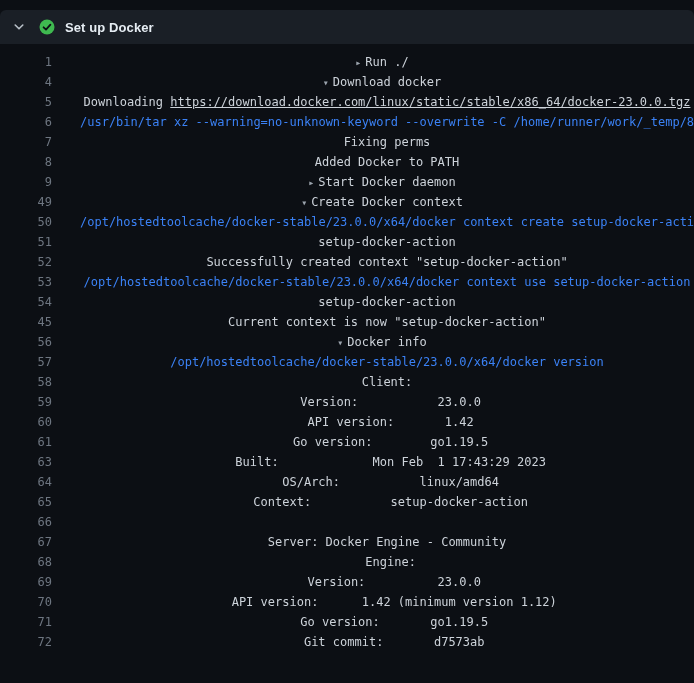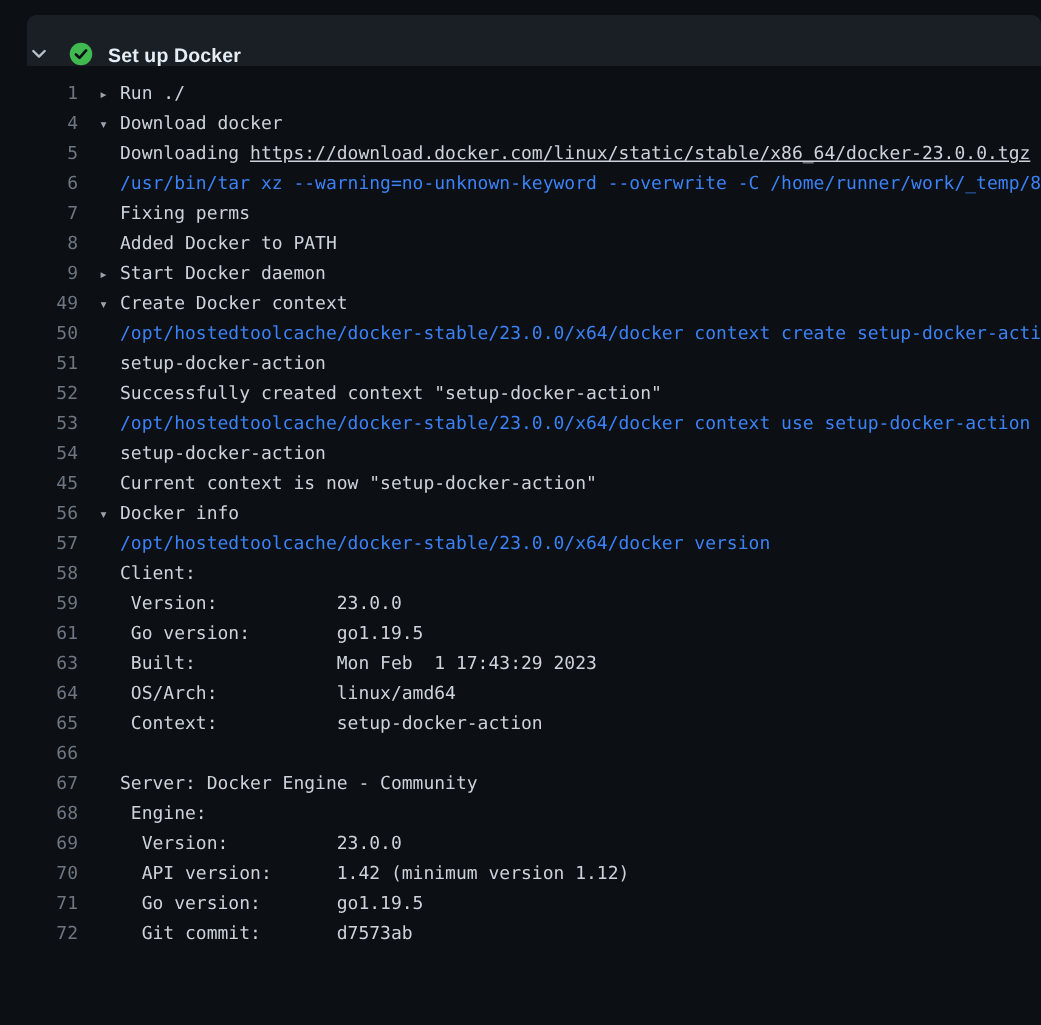--- a/index.html
+++ b/index.html
@@ -14,43 +14,42 @@
   *{box-sizing:border-box;}
   html,body{margin:0;padding:0;}
   body{
     width:694px;height:683px;overflow:hidden;
     background:var(--log-bg);
     font-family:"Liberation Sans","DejaVu Sans",sans-serif;
   }
   .wrap{padding-top:10px;}
   .step-header{
     height:34px;background:var(--header-bg);
-    display:flex;align-items:flex-end;
-    padding:0 0;cursor:pointer;
+    display:flex;align-items:center;
+    padding:0 11px;cursor:pointer;
     border-radius:6px 6px 0 0;
-    margin-left:18px;
   }
   .chev{display:flex;align-items:center;justify-content:center;width:16px;height:16px;flex:none;}
   .status{display:flex;align-items:center;justify-content:center;width:16px;height:16px;flex:none;margin-left:12px;}
   .step-title{
     margin-left:10px;color:#e6edf3;font-size:13px;font-weight:600;letter-spacing:.1px;
     white-space:nowrap;
   }
   .log{padding-top:8px;}
   .row{
     display:flex;height:20px;line-height:20px;
     font-family:"DejaVu Sans Mono","Liberation Mono",monospace;
     font-size:12px;color:var(--text);
   }
   .gutter{
     width:52px;flex:none;text-align:right;
     color:var(--line-number);cursor:pointer;user-select:none;
   }
   .content{
-    margin-left:14px;flex:1;overflow:hidden;white-space:pre;
+    margin-left:14px;flex:1;overflow:hidden;white-space:pre;text-align:center;
   }
   .content.plain{padding-left:14px;}
   .content.cmd{color:var(--command-blue);}
   .tri{
     display:inline-block;width:14px;color:var(--triangle-gray);
     font-size:10px;
   }
   .group{cursor:pointer;}
   .loglink{text-decoration:underline;cursor:pointer;color:var(--text);margin-top:20px;}
 </style>
@@ -141,20 +140,24 @@
       </div>
       <div class="row">
         <span class="gutter">58</span>
         <span class="content plain">Client:</span>
       </div>
       <div class="row">
         <span class="gutter">59</span>
         <span class="content plain"> Version:           23.0.0</span>
       </div>
       <div class="row">
+        <span class="gutter">60</span>
+        <span class="content plain"> API version:       1.42</span>
+      </div>
+      <div class="row">
         <span class="gutter">61</span>
         <span class="content plain"> Go version:        go1.19.5</span>
       </div>
       <div class="row">
         <span class="gutter">63</span>
         <span class="content plain"> Built:             Mon Feb  1 17:43:29 2023</span>
       </div>
       <div class="row">
         <span class="gutter">64</span>
         <span class="content plain"> OS/Arch:           linux/amd64</span>

